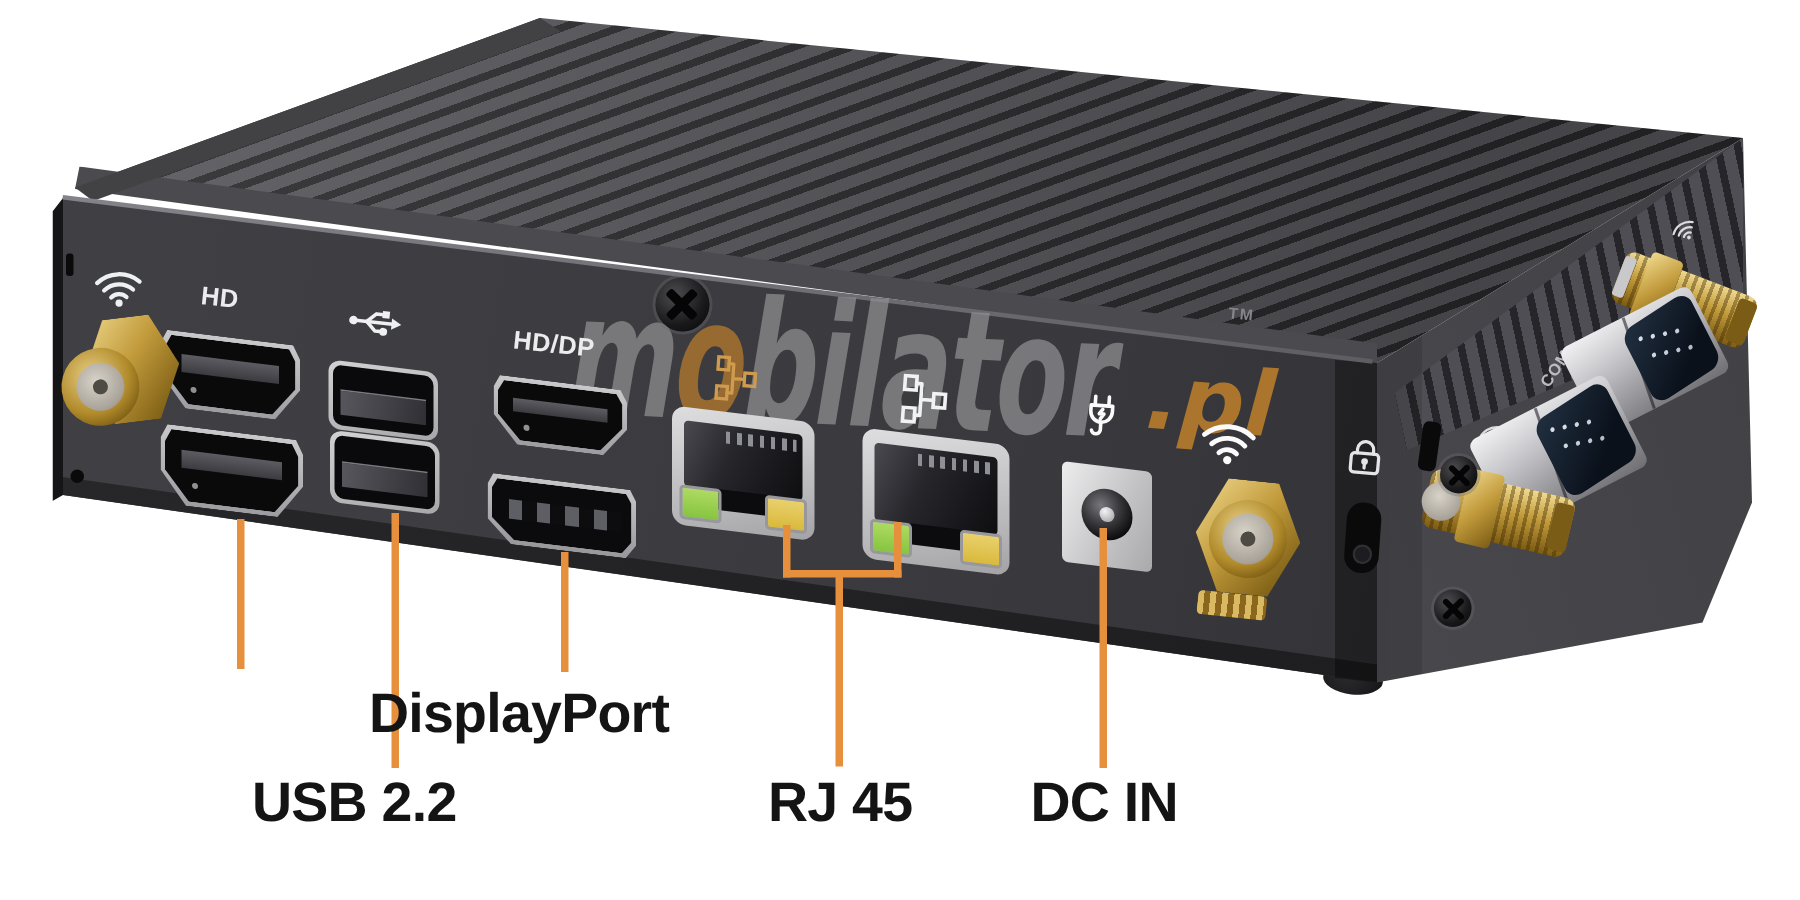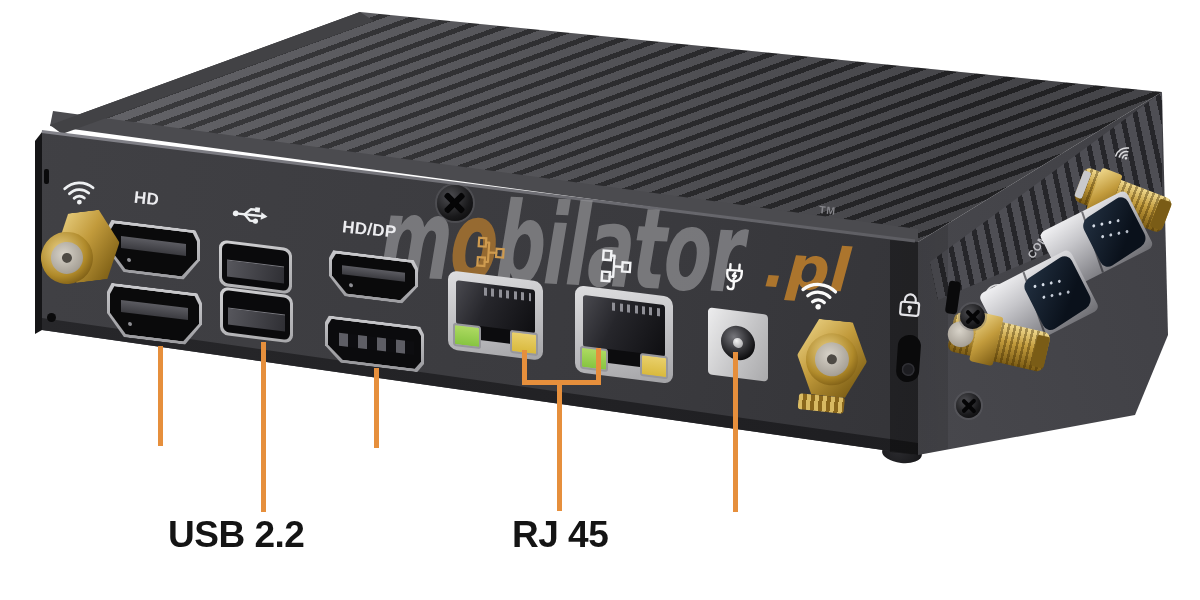--- a/index.html
+++ b/index.html
@@ -344,16 +344,18 @@
 
   <div class="cline" style="left:158px;top:346px;height:100px"></div>
   <div class="cline" style="left:261px;top:342px;height:170px"></div>
   <div class="cline" style="left:374px;top:368px;height:80px"></div>
   <div class="cline" style="left:522px;top:350px;height:35px"></div>
   <div class="cline" style="left:596px;top:348px;height:37px"></div>
   <div class="cbar" style="left:522px;top:380px;width:79px"></div>
   <div class="cline" style="left:557px;top:383px;height:128px"></div>
   <div class="cline" style="left:733px;top:352px;height:160px"></div>
 
+  <div class="clabel" style="left:246px;top:455px">DisplayPort</div>
   <div class="clabel" style="left:168px;top:514px">USB 2.2</div>
   <div class="clabel" style="left:512px;top:514px">RJ 45</div>
+  <div class="clabel" style="left:687px;top:514px">DC IN</div>
 
 </div>
 
 </body></html>

